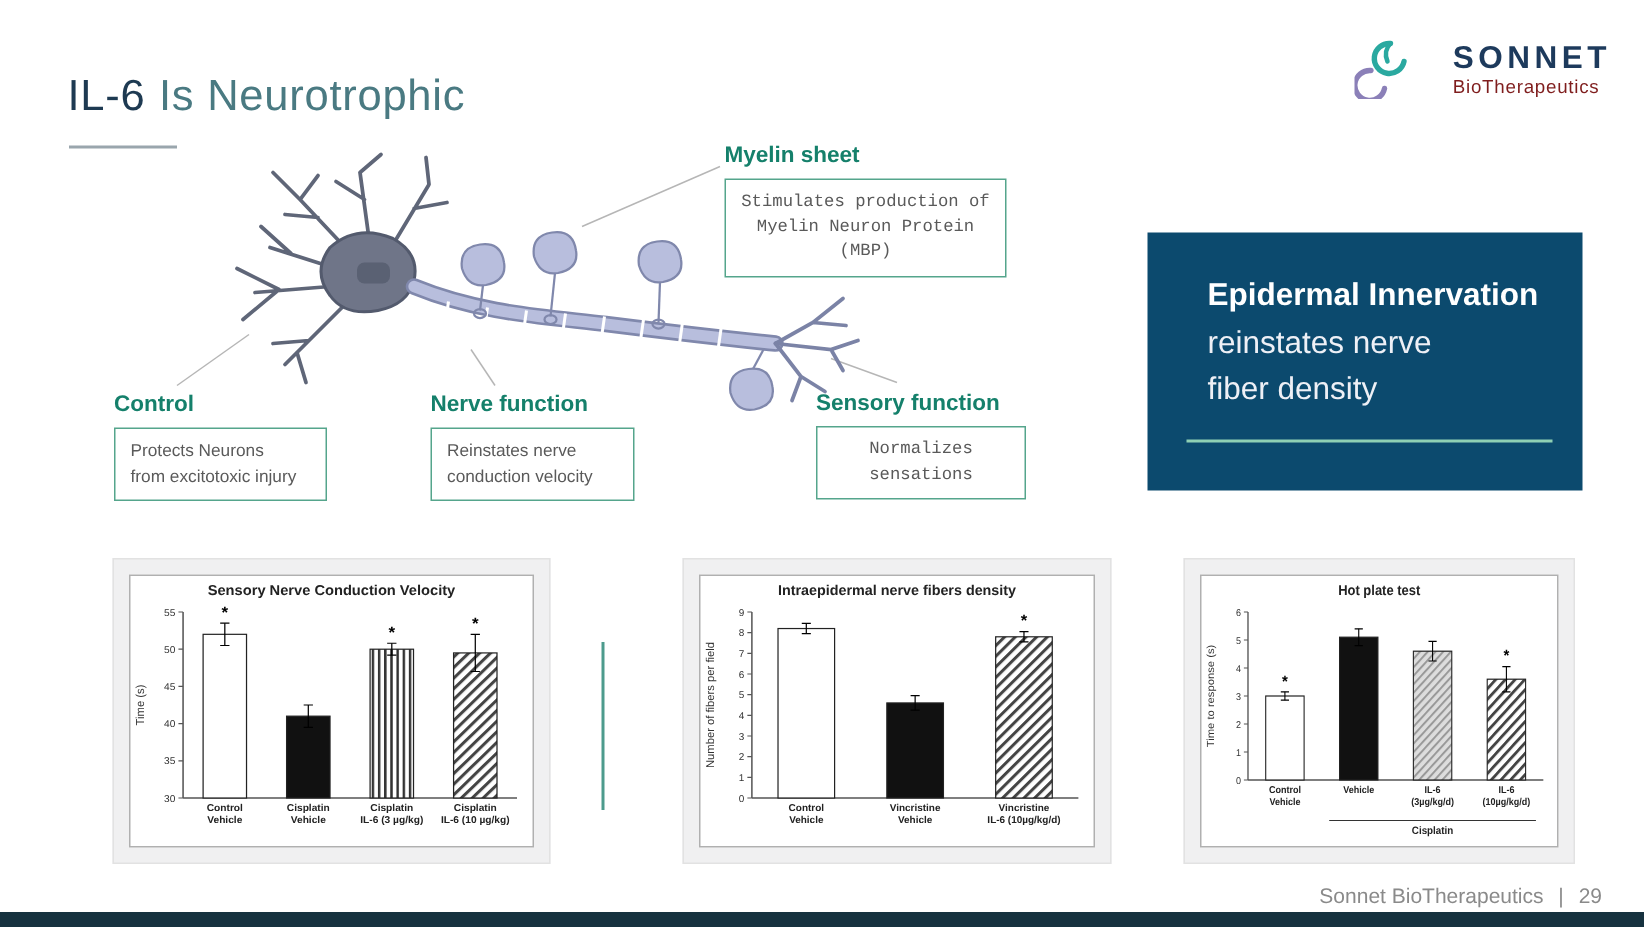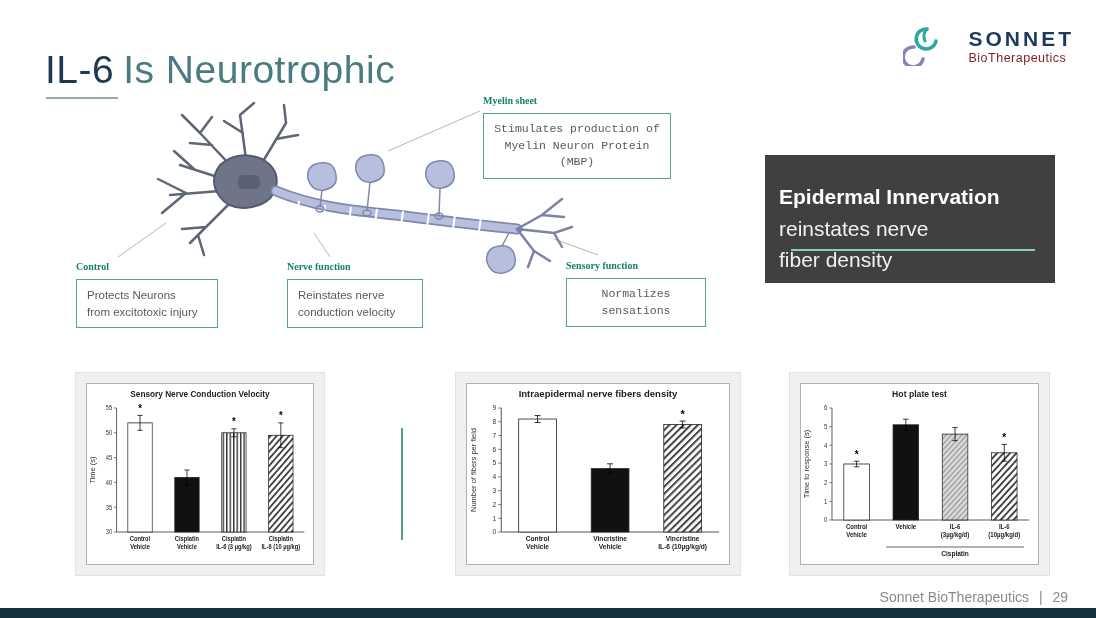--- a/index.html
+++ b/index.html
@@ -3,44 +3,44 @@
 <meta charset="utf-8">
 <style>
   * { box-sizing: border-box; margin: 0; padding: 0; }
   html,body { background:#e8e8e8; }
   body { font-family: "Liberation Sans", sans-serif; }
   .slide {
     position: relative; width: 1096px; height: 618px;
     background: #ffffff; overflow: hidden; margin: 0 auto;
   }
   
-  .title { position:absolute; left:45px; top:48px; font-size:39px; letter-spacing:0.5px; }
+  .title { position:absolute; left:45px; top:48px; font-size:29px; letter-spacing:0.5px; }
   .title .accent { color:#1e3a52; font-weight:500; }
   .title .rest { color:#4a7a82; font-weight:400; margin-left:9px; }
   .title-underline { position:absolute; left:46px; top:97px; width:72px; height:2px; background:#9aa6ad; }
   .logo { position:absolute; right:22px; top:22px; display:flex; align-items:center; gap:21px; }
   .logo-text-name { font-size:21px; font-weight:600; letter-spacing:3px; color:#1d3a5c; line-height:1; }
   .logo-text-sub { font-size:12.5px; color:#7f1d1d; letter-spacing:0.5px; margin-top:2px; }
   
   .neuron-wrap { position:absolute; left:62px; top:95px; width:600px; height:195px; }
   
   .callout { position:absolute; }
-  .callout-heading { font-size:10px; font-weight:bold; color:#15806b; margin-bottom:7px;font-family:Liberation Serif, serif; }
+  .callout-heading { font-size:15px; font-weight:bold; color:#15806b; margin-bottom:7px; }
   .callout-box { background:#fff; border:1px solid #55a58c; color:#5a5a5a; font-size:11.5px; line-height:1.45; padding:7px 10px; }
   .callout-box.center { text-align:center;font-family:Liberation Mono, monospace; }
   
-  .panel { position:absolute; left:765px; top:155px; width:290px; height:128px; background:#404040; color:#fff; padding:26px 26px 0 14px; }
+  .panel { position:absolute; left:765px; top:155px; width:290px; height:172px; background:#0c4a6e; color:#fff; padding:26px 26px 0 40px; }
   .panel .bold-line { font-size:21px; font-weight:bold; line-height:1.5; }
   .panel .light-line { font-size:21px; font-weight:300; color:#eef0f6; line-height:1.5; }
   .panel-underline { position:absolute; left:26px; right:20px; bottom:32px; height:2px; background:#8fd0b4; }
   
   .chart-card { position:absolute; top:372px; height:204px; background:#f0f0f1; border:1px solid #e2e2e2; }
   .chart-inner { position:absolute; inset:10px; background:#fff; border:1px solid #b0b0b0; }
   .chart-inner svg { display:block; width:100%; height:100%; font-family:"Liberation Sans", sans-serif; }
-  .card-1 { left:75px; width:250px; }
+  .card-1 { left:75px; width:292px; }
   .card-2 { left:455px; width:286px; }
   .card-3 { left:789px; width:261px; }
   .chart-divider { position:absolute; left:401px; top:428px; width:2px; height:112px; background:#4d9b8d; }
   
   .footer { position:absolute; right:28px; top:589px; font-size:14px; color:#8a8a8a; }
   .footer span { margin-left:6px; }
   .bottom-bar { position:absolute; left:0; bottom:0; width:100%; height:10px; background:#16323f; }
 </style>
 </head>
 <body>
@@ -142,21 +142,21 @@
   </div>
 
   <div class="callout" style="left:287px; top:261px; width:136px;">
     <div class="callout-heading">Nerve function</div>
     <div class="callout-box">
       <div>Reinstates nerve</div>
       <div>conduction velocity</div>
     </div>
   </div>
 
-  <div class="callout" style="left:566px; top:260px; width:140px;">
+  <div class="callout" style="left:544px; top:260px; width:140px;">
     <div class="callout-heading">Sensory function</div>
     <div class="callout-box center">
       <div>Normalizes sensations</div>
     </div>
   </div>
 
   <div class="panel">
     <div class="bold-line">Epidermal Innervation</div>
     <div class="light-line">reinstates nerve</div>
     <div class="light-line">fiber density</div>

